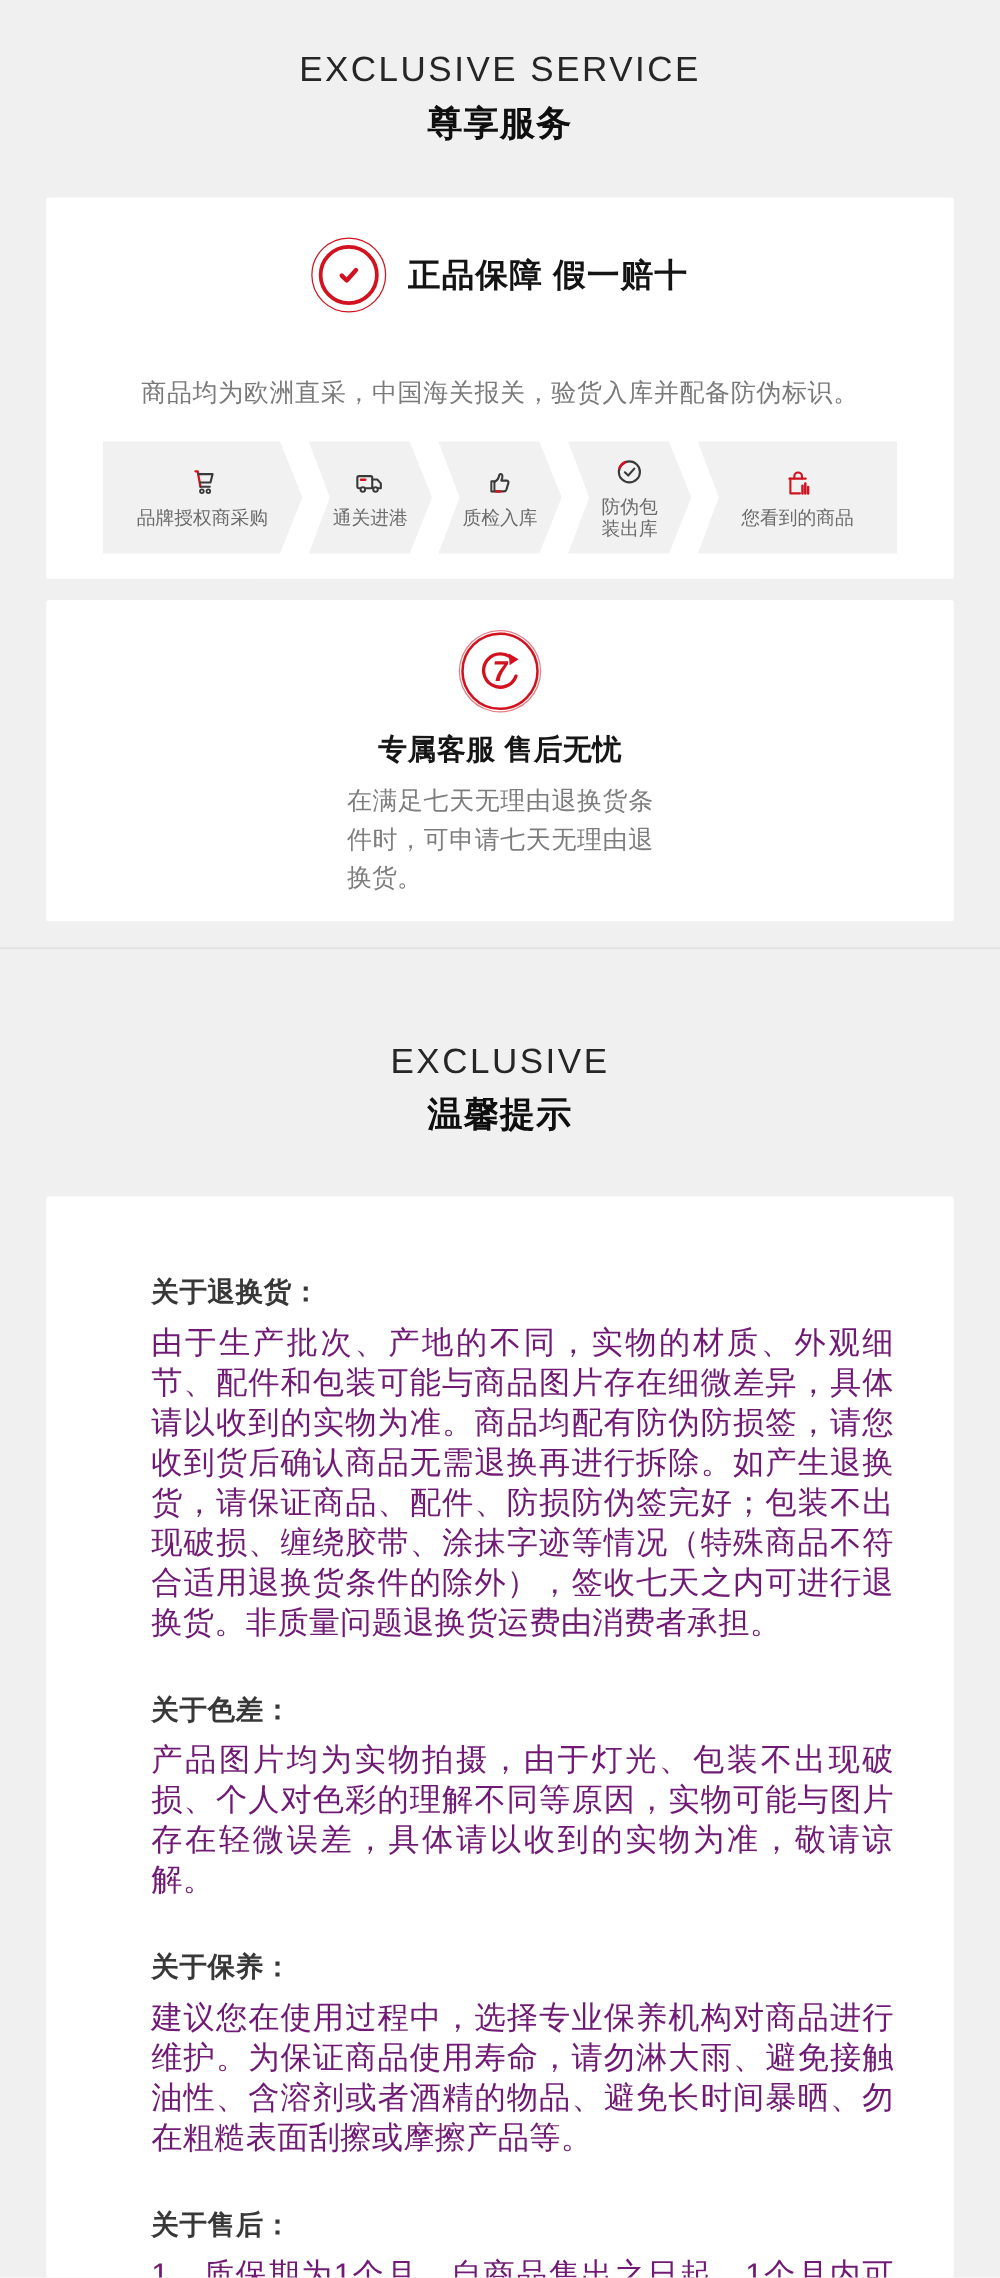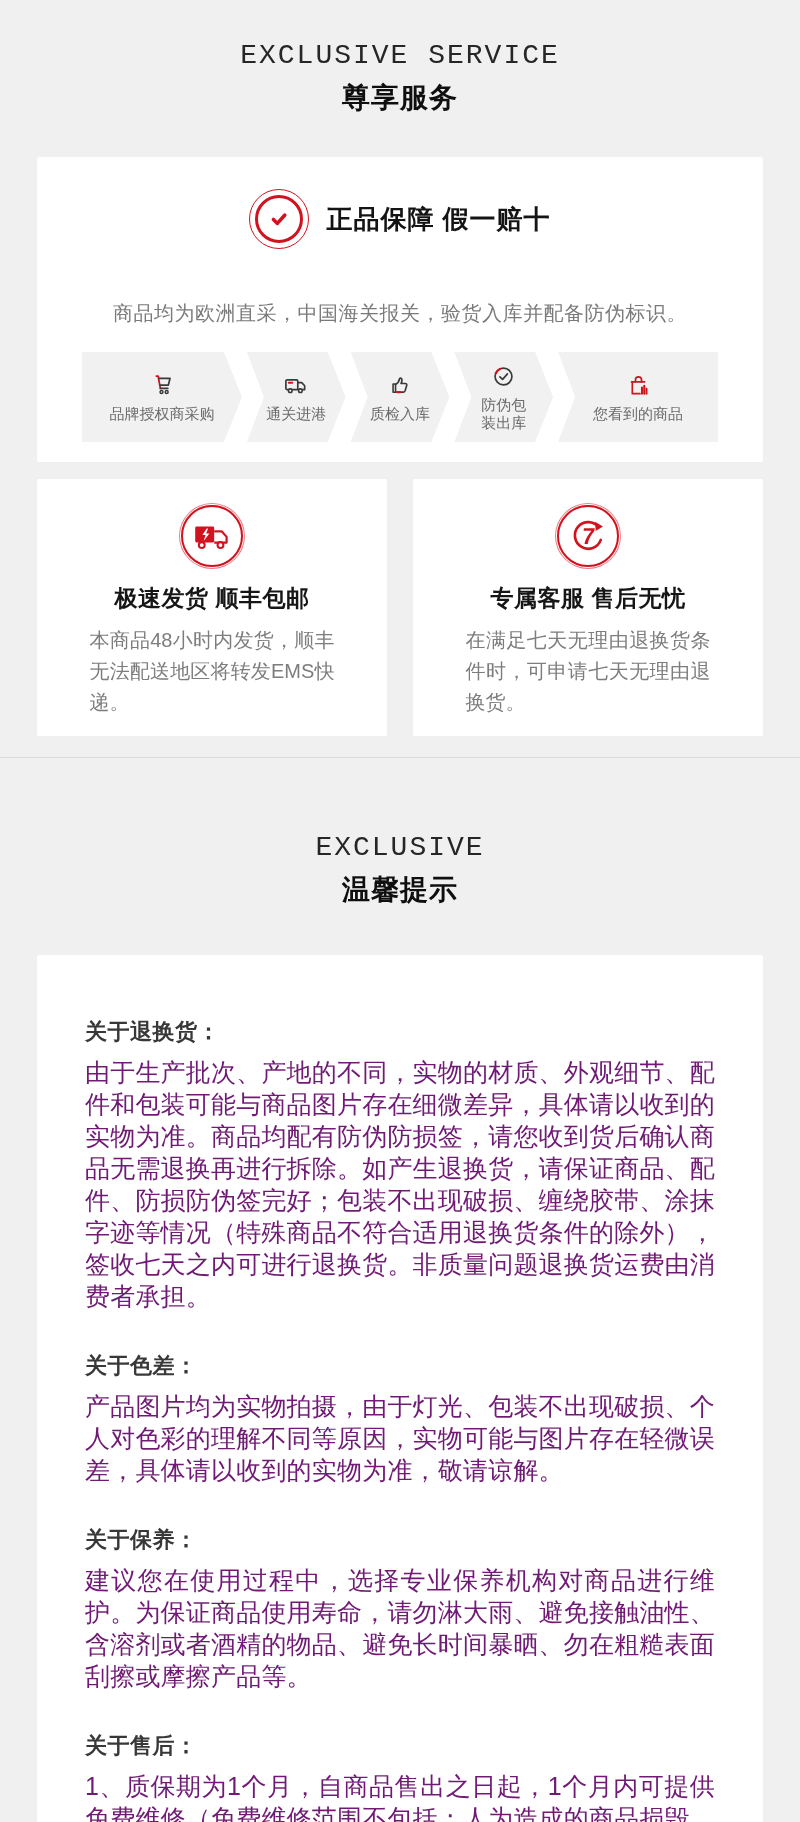--- a/index.html
+++ b/index.html
@@ -5,21 +5,21 @@
   * { margin:0; padding:0; box-sizing:border-box; }
   html,body { width:800px; }
   body {
     width:800px; height:1822px; overflow:hidden;
     background:#f0f0f0;
     font-family:"Liberation Sans","DejaVu Sans",sans-serif;
     -webkit-font-smoothing:antialiased;
   }
   .section1 { padding-top:40px; }
   .title-en {
-    font-family:Liberation Mono, monospace;
+    font-family:Liberation Sans, sans-serif;
     font-size:28px; font-weight:400; color:#262626;
     text-align:center; letter-spacing:2px;
   }
   .title-cn {
     font-size:28px; font-weight:700; color:#0f0f0f;
     text-align:center; margin-top:8px; letter-spacing:1px;
   }
   .card {
     width:726px; margin:0 auto; background:#ffffff; border-radius:2px;
   }
@@ -60,21 +60,21 @@
   .mini-desc {
     margin-top:11px; font-size:20px; color:#7d7d7d; line-height:31px;
     text-align:justify; width:245px; margin-left:auto; margin-right:auto;
   }
   .seven { position:absolute; font-size:23px; font-weight:700; color:#d2131f; transform:skewX(-6deg); }
 
   .divider { margin-top:21px; border-top:1px solid #dcdcdc; width:800px; }
 
   .section2 { padding-top:74px; }
   .reminder-card { margin-top:46px; padding:62px 48px 46px; }
-  .r-section { margin-bottom:39px; }
+  .r-section { margin-bottom:39px;margin-left:36px; }
   .r-section:last-child { margin-bottom:0; }
   .r-head { font-size:22px; font-weight:700; color:#383838; letter-spacing:0.5px; }
   .r-body {
     margin-top:9px; font-size:25px; color:#701a75; line-height:32px;
     text-align:justify; white-space:pre-line; letter-spacing:0.2px;
   }
 </style>
 </head>
 <body>
 
@@ -150,33 +150,20 @@
             <path d="M17.1 12.2 V19.3" stroke-width="1.8"></path>
             <path d="M19.1 14.8 V19.3" stroke-width="1.8"></path>
           </svg>
         </span>
         <span class="step-label">您看到的商品</span>
       </div>
     </div>
   </div>
 
   <div class="cards-row">
-    <div class="mini-card">
-      <div class="mini-badge">
-        <svg width="38" height="30" viewBox="0 0 26 20" fill="none">
-          <rect x="1.5" y="3.5" width="13" height="11" rx="1" fill="#d2131f"></rect>
-          <path d="M9.4 4.8 L6.4 9.4 H8.6 L7.3 13.4 L11.2 8.3 H9 L10.3 4.8 Z" fill="#ffffff"></path>
-          <path d="M14.5 6.8 H19.6 L23 10.6 V14.5 H14.5" stroke="#d2131f" stroke-width="1.5" fill="none" stroke-linejoin="round"></path>
-          <circle cx="6" cy="16.2" r="2" fill="#fff" stroke="#d2131f" stroke-width="1.4"></circle>
-          <circle cx="18.8" cy="16.2" r="2" fill="#fff" stroke="#d2131f" stroke-width="1.4"></circle>
-        </svg>
-      </div>
-      <div class="mini-title">极速发货 顺丰包邮</div>
-      <div class="mini-desc">本商品48小时内发货，顺丰无法配送地区将转发EMS快递。</div>
-    </div>
 
     <div class="mini-card">
       <div class="mini-badge">
         <svg width="40" height="40" viewBox="0 0 36 36" fill="none">
           <path d="M29.5 21.5 A12 12 0 1 1 27.6 10" stroke="#d2131f" stroke-width="2.4" fill="none" stroke-linecap="round"></path>
           <polygon points="24.4,5.2 31.4,9.4 24.9,13.6" fill="#d2131f"></polygon>
         </svg>
         <span class="seven">7</span>
       </div>
       <div class="mini-title">专属客服 售后无忧</div>

